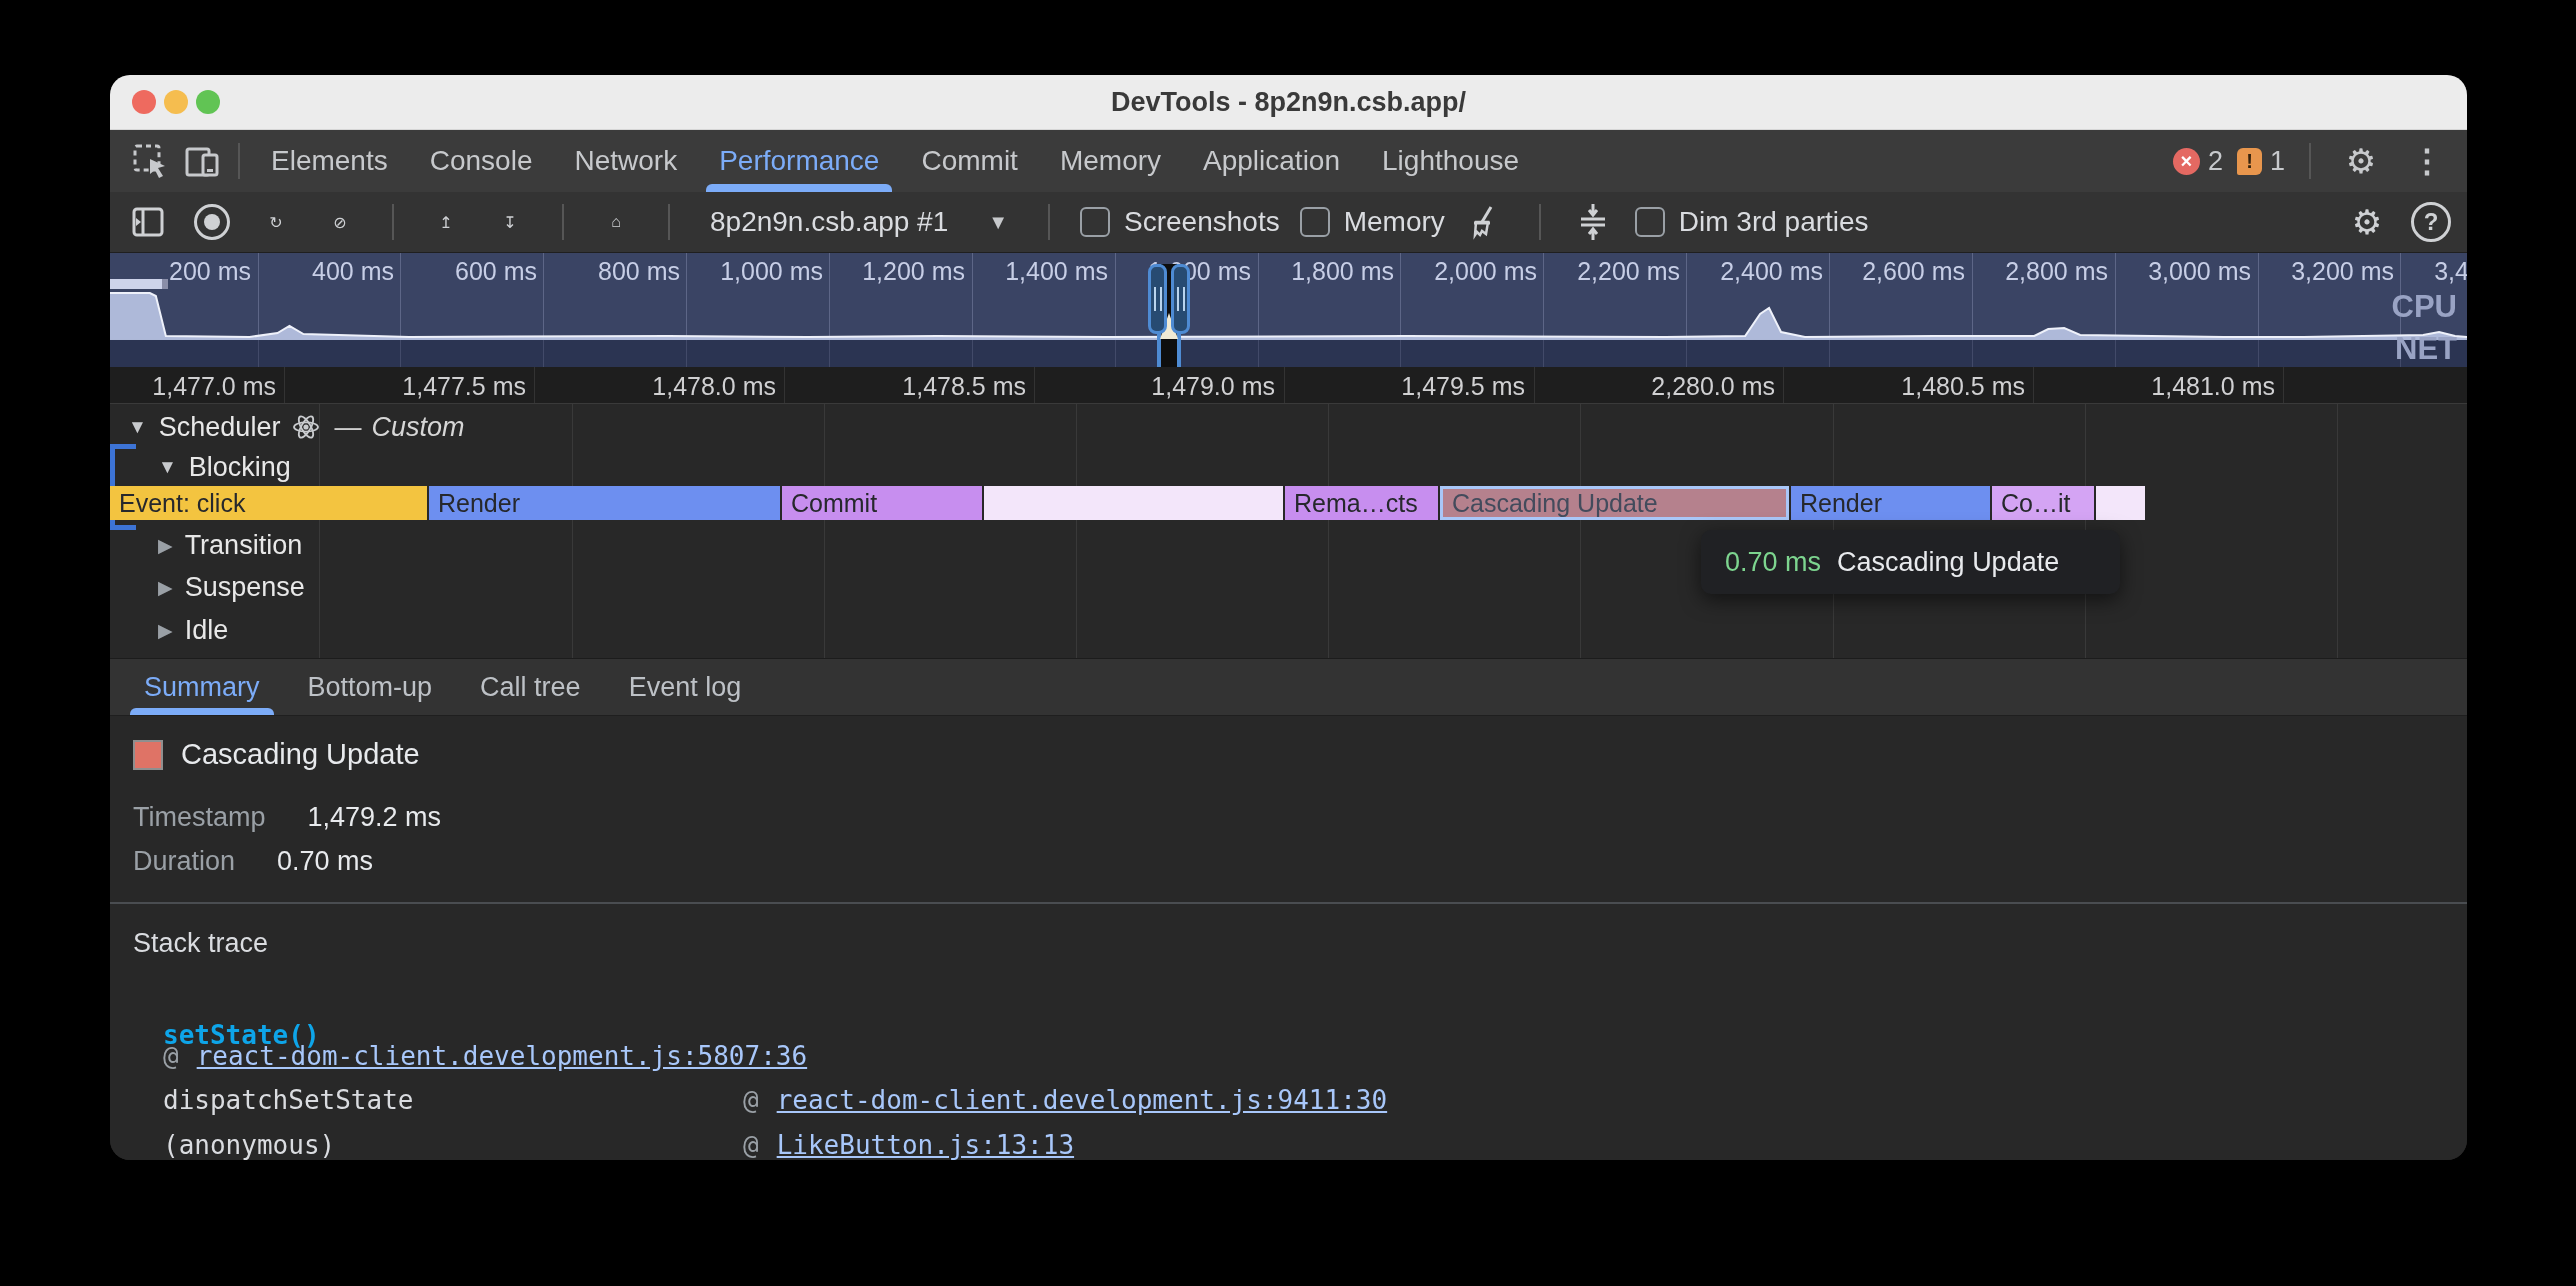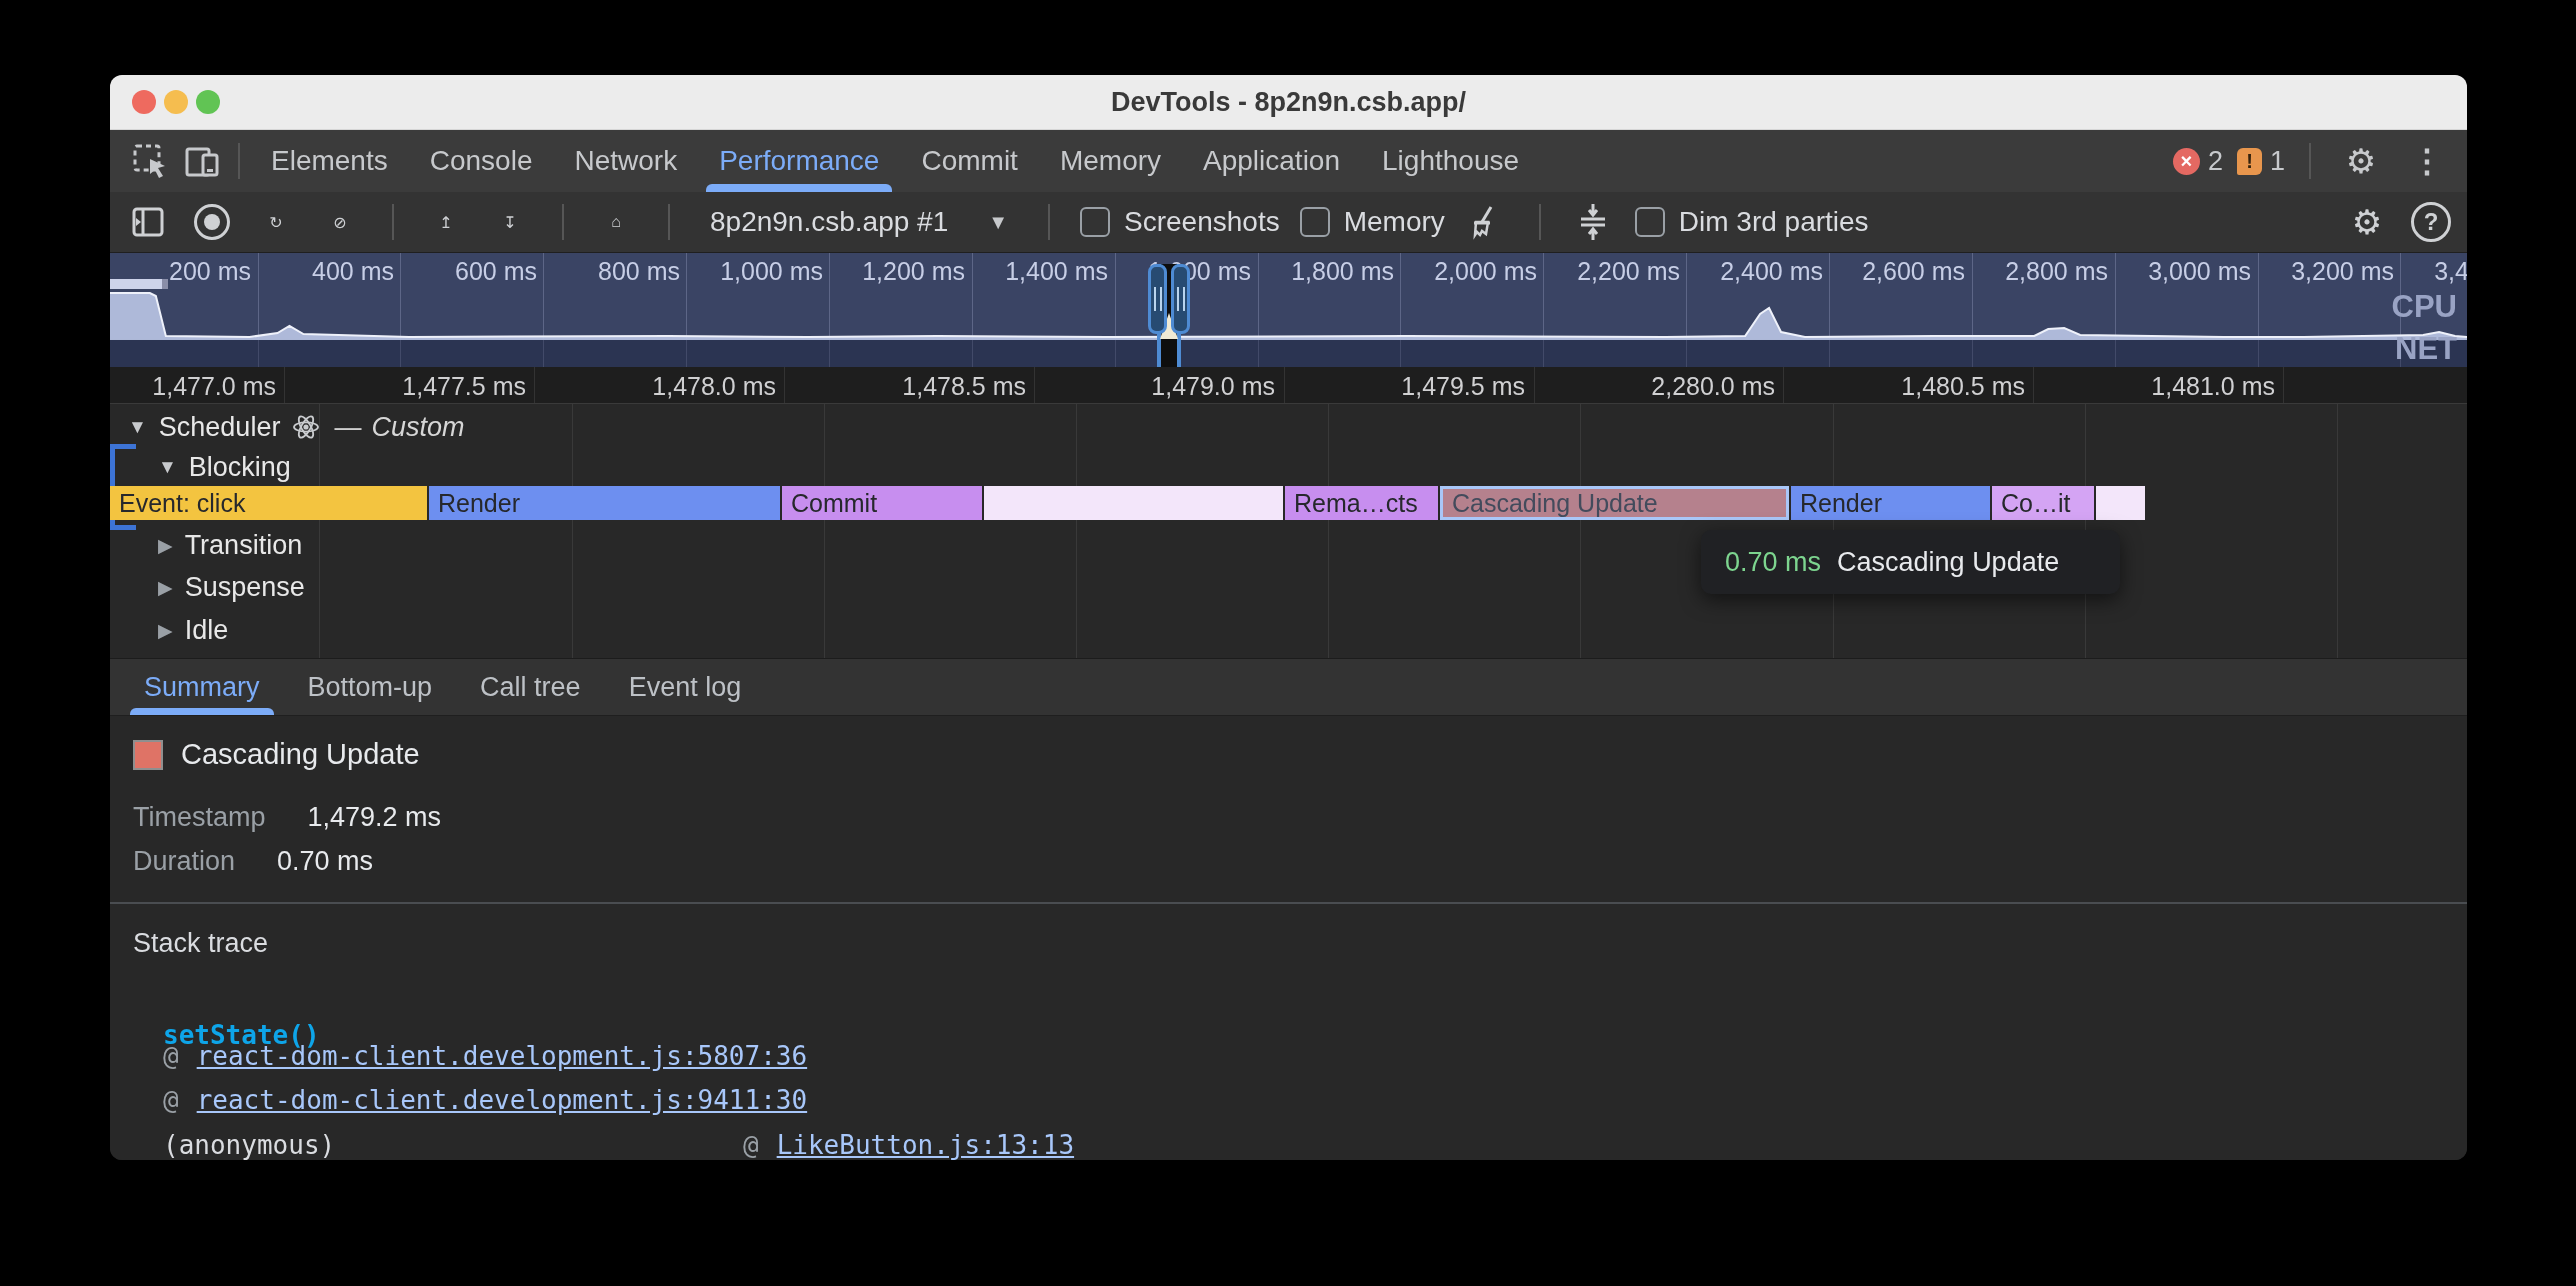--- a/index.html
+++ b/index.html
@@ -1,18 +1,18 @@
 <!DOCTYPE html>
 <html><head>
 <meta charset="utf-8">
 <style>
   html,body{margin:0;padding:0;background:#000;width:2576px;height:1286px;overflow:hidden;
     font-family:"Liberation Sans",sans-serif;-webkit-font-smoothing:antialiased;}
   .stage{position:relative;width:2576px;height:1286px;background:#000;}
-  .window{position:absolute;left:110px;top:75px;width:2357px;height:1085px;border-radius:12px;
+  .window{position:absolute;left:110px;top:75px;width:2357px;height:1085px;border-radius:20px;
     overflow:hidden;background:#282828;box-shadow:0 20px 60px rgba(0,0,0,.6);}
   
   .titlebar{position:relative;height:54px;background:#ececec;border-bottom:1px solid #d6d6d6;}
   .titlebar .title{position:absolute;left:0;right:0;top:0;height:54px;line-height:54px;text-align:center;
     font-size:27px;font-weight:700;color:#3a3a3a;}
   .light{position:absolute;top:15px;width:24px;height:24px;border-radius:50%;}
   .light.red{left:22px;background:#ee6a5f;}
   .light.yellow{left:54px;background:#f5bd4f;}
   .light.green{left:86px;background:#61c454;}
   
@@ -440,20 +440,21 @@
       <div class="stack-title">Stack trace</div>
       <div class="frame root" style="top:92px;">
         <span class="fn">setState()</span>
       </div>
       <div id="stack-frames">
           <div class="frame" style="top: 137px;">
             <span class="at">@</span>
             <span class="lnk">react-dom-client.development.js:5807:36</span>
           </div>
           <div class="frame" style="top: 181px;">
+            <span class="fn">dispatchSetState</span>
             <span class="at">@</span>
             <span class="lnk">react-dom-client.development.js:9411:30</span>
           </div>
           <div class="frame" style="top: 226px;">
             <span class="fn">(anonymous)</span>
             <span class="at">@</span>
             <span class="lnk">LikeButton.js:13:13</span>
           </div>
         </div>
     </div>

